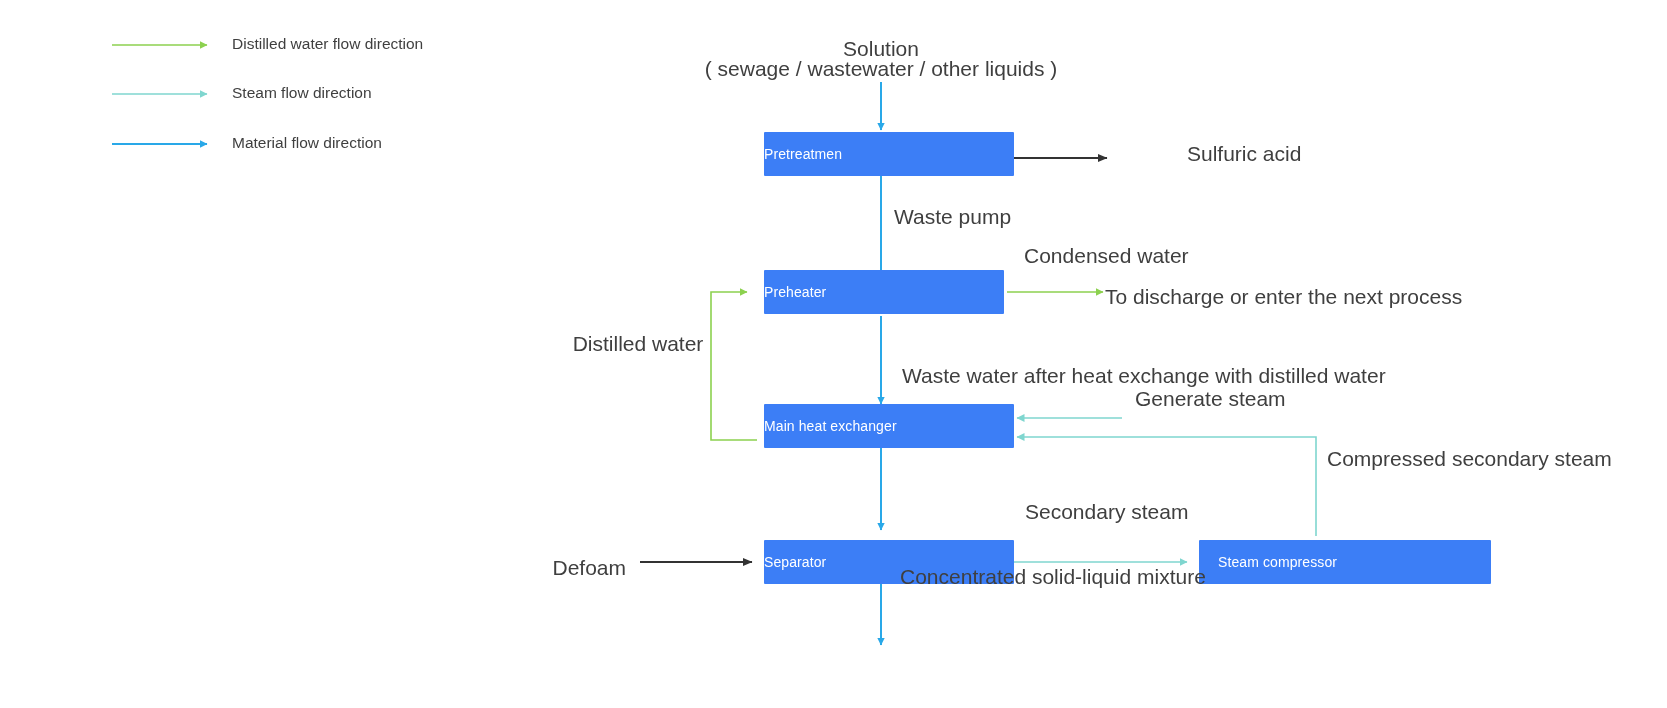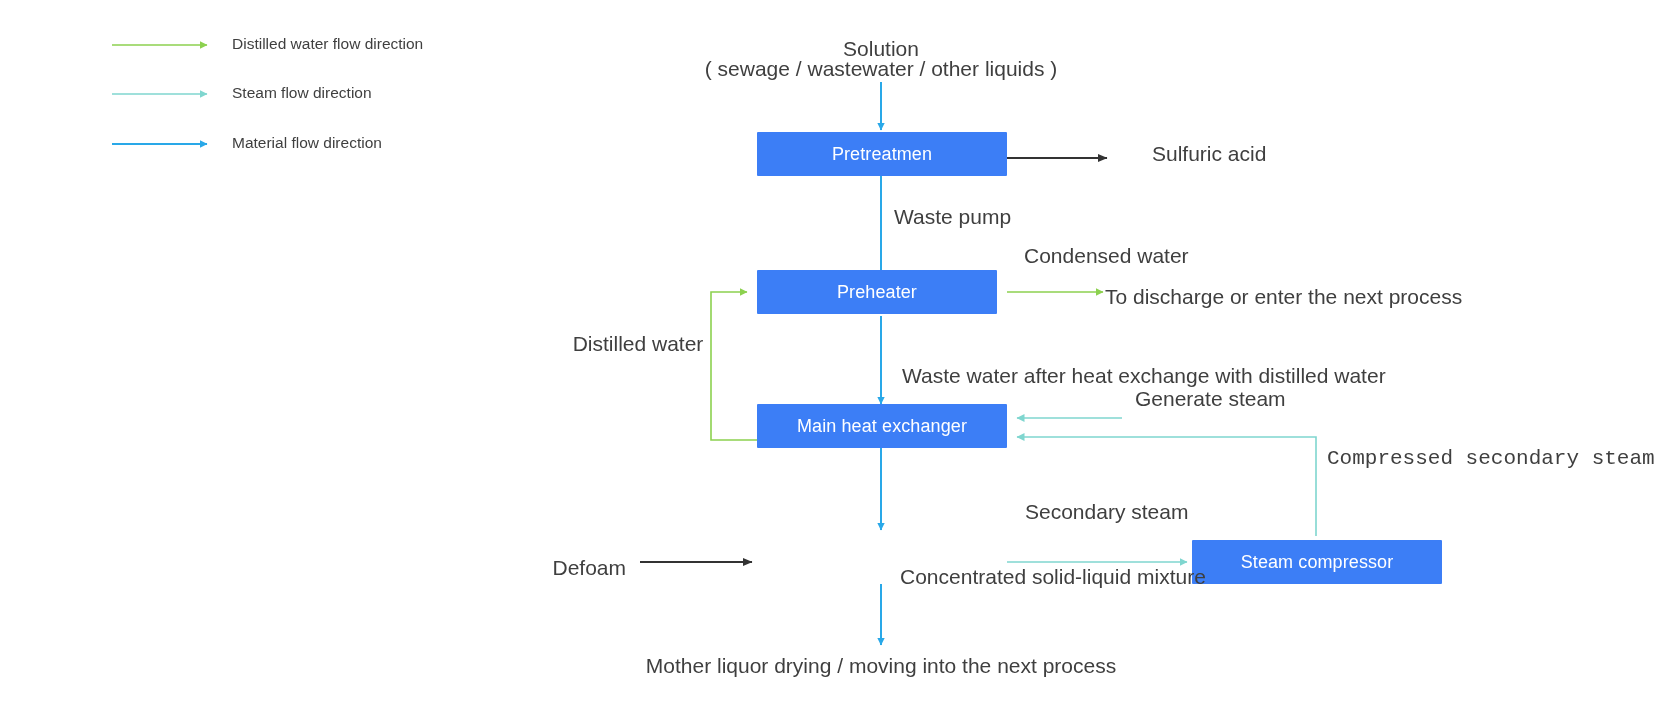--- a/index.html
+++ b/index.html
@@ -26,26 +26,26 @@
     width: 1667px;
     height: 708px;
     pointer-events: none;
   }
   .node {
     position: absolute;
     background: #3c7ef6;
     color: #ffffff;
     display: flex;
     align-items: center;
-    justify-content: center;
-    font-size: 18px;
+    font-size: 14px;
     letter-spacing: 0.1px;
     box-sizing: border-box;
     border-radius: 1px;
     white-space: nowrap;
+    margin-left: 7px;
   }
   .lbl {
     position: absolute;
     color: #3f3f3f;
     font-size: 21px;
     white-space: nowrap;
     line-height: 1.35;
   }
   .lbl.center {
     text-align: center;
@@ -127,45 +127,47 @@
   </div>
 
   <div class="node" style="left:757px; top:270px; width:240px; height:44px;">
     <span>Preheater</span>
   </div>
 
   <div class="node" style="left:757px; top:404px; width:250px; height:44px;">
     <span>Main heat exchanger</span>
   </div>
 
+  <div class="node" style="left:757px; top:540px; width:250px; height:44px;">
+    <span>Separator</span>
+  </div>
 
-  <div class="node" style="left:1192px; top:540px; width:250px; height:44px;">
+  <div class="node" style="left:1192px; top:540px; width:292px; height:44px;padding-left:19px;">
     <span>Steam compressor</span>
   </div>
 
   <div class="lbl center" style="left:881px; top:35px;">Solution</div>
   <div class="lbl center" style="left:881px; top:55px;">( sewage / wastewater / other liquids )</div>
 
-  <div class="lbl" style="left:1152px; top:140px;">Sulfuric acid</div>
+  <div class="lbl" style="left:1187px; top:140px;">Sulfuric acid</div>
 
   <div class="lbl" style="left:894px; top:203px;">Waste pump</div>
 
   <div class="lbl" style="left:1024px; top:242px;">Condensed water</div>
 
   <div class="lbl" style="left:1105px; top:283px;">To discharge or enter the next process</div>
 
   <div class="lbl center" style="left:638px; top:330px;">Distilled water</div>
 
   <div class="lbl" style="left:902px; top:330px;margin-top:32px;">Waste water after heat exchange with distilled water</div>
 
   <div class="lbl" style="left:1135px; top:385px;">Generate steam</div>
 
-  <div class="lbl" style="left:1327px; top:445px;font-family:Liberation Mono, monospace;">Compressed secondary steam</div>
+  <div class="lbl" style="left:1327px; top:445px;">Compressed secondary steam</div>
 
   <div class="lbl" style="left:1025px; top:498px;">Secondary steam</div>
 
   <div class="lbl right" style="left:626px; top:554px;">Defoam</div>
 
   <div class="lbl" style="left:900px; top:563px;">Concentrated solid-liquid mixture</div>
 
-  <div class="lbl center" style="left:881px; top:652px;">Mother liquor drying / moving into the next process</div>
 
 </div>
 
 </body></html>

